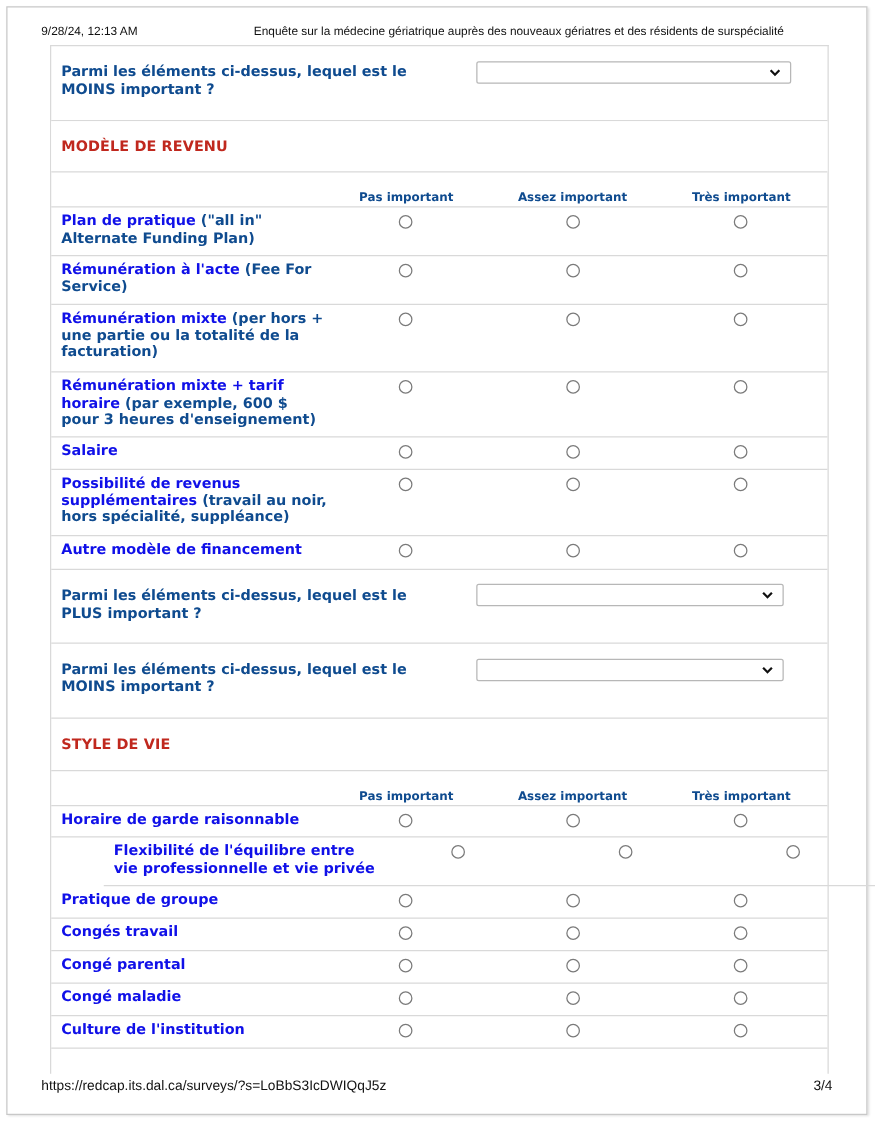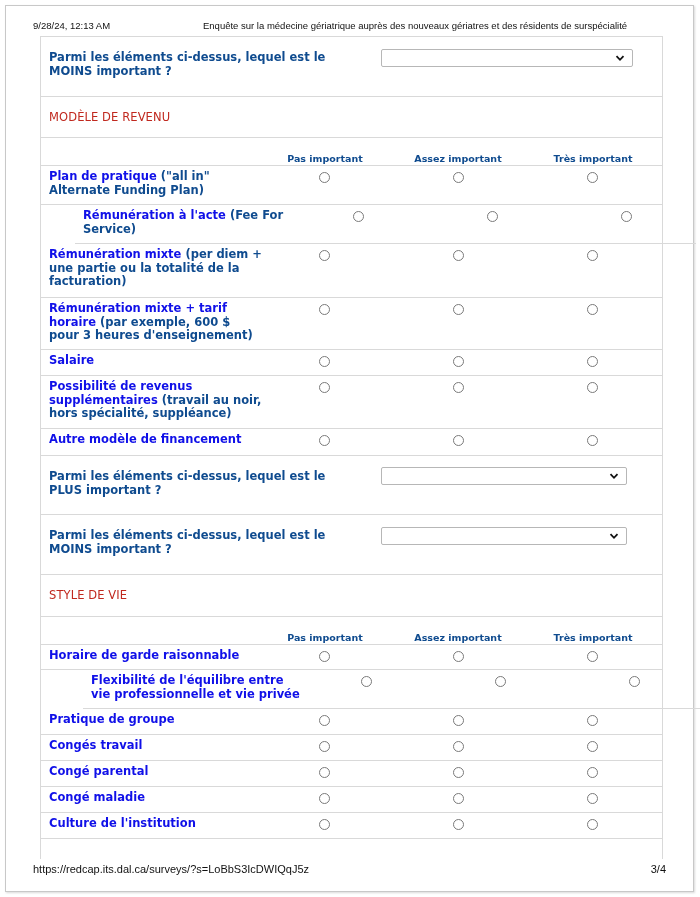--- a/index.html
+++ b/index.html
@@ -17,21 +17,21 @@
   .print-footer .page { position:absolute; right:0; top:0; }
 
   .survey { position:absolute; left:40px; top:36px; width:621px; height:822px;
             border-left:1px solid #d9d9d9; border-right:1px solid #d9d9d9; border-top:1px solid #d9d9d9; }
   .row { position:absolute; left:0; width:621px; border-bottom:1px solid #d9d9d9; box-sizing:border-box; }
   .q-text { position:absolute; left:8px; font-weight:bold; font-size:11.5px; line-height:14px;
             color:#0f4b8f; width:310px; }
   .sel { position:absolute; height:18px; border:1px solid #b7b7b7; border-radius:2px; background:#fff;
          box-sizing:border-box; }
   .sel .chev { position:absolute; right:7px; top:3px; width:10px; height:10px; }
-  .section-title { position:absolute; left:8px; font-weight:normal; font-size:11.5px; color:#c0281e; letter-spacing:0.1px; }
+  .section-title { position:absolute; left:8px; font-weight:bold; font-size:11.5px; color:#c0281e; letter-spacing:0.1px; }
   .col-h { position:absolute; font-weight:bold; font-size:9.5px; color:#0f4b8f; text-align:center; width:120px; white-space:nowrap; }
   .lbl { position:absolute; left:8px; top:4px; width:215px; font-weight:bold; font-size:11.5px; line-height:13.5px; }
   .lbl .main { color:#1010e8; }
   .lbl .sub { color:#0f4b8f; }
   .radio { position:absolute; width:11px; height:11px; border:1px solid #7a7a7a; border-radius:50%;
            box-sizing:border-box; background:#fff; }
 </style>
 </head>
 <body>
 
@@ -64,28 +64,28 @@
     <div class="col-h" style="left:492px;top:15px;">Très important</div>
   </div>
 
   <div id="sec0-rows">
       <div class="row" style="top: 129px; height: 39px;">
         <div class="lbl"><span class="main">Plan de pratique</span><span class="sub"> ("all in" Alternate Funding Plan)</span></div>
         <div class="radio" style="left: 278px; top: 6px;"></div>
         <div class="radio" style="left: 412px; top: 6px;"></div>
         <div class="radio" style="left: 546px; top: 6px;"></div>
       </div>
-      <div class="row" style="top: 168px; height: 39px; margin-left: 34px;">
+      <div class="row" style="top: 168px; height: 39px;">
         <div class="lbl"><span class="main">Rémunération à l'acte</span><span class="sub"> (Fee For Service)</span></div>
         <div class="radio" style="left: 278px; top: 6px;"></div>
         <div class="radio" style="left: 412px; top: 6px;"></div>
         <div class="radio" style="left: 546px; top: 6px;"></div>
       </div>
       <div class="row" style="top: 207px; height: 54px;">
-        <div class="lbl"><span class="main">Rémunération mixte</span><span class="sub"> (per diem + une partie ou la totalité de la facturation)</span></div>
+        <div class="lbl"><span class="main">Rémunération mixte</span><span class="sub"> (per hors + une partie ou la totalité de la facturation)</span></div>
         <div class="radio" style="left: 278px; top: 6px;"></div>
         <div class="radio" style="left: 412px; top: 6px;"></div>
         <div class="radio" style="left: 546px; top: 6px;"></div>
       </div>
       <div class="row" style="top: 261px; height: 52px;">
         <div class="lbl"><span class="main">Rémunération mixte + tarif horaire</span><span class="sub"> (par exemple, 600 $ pour 3 heures d'enseignement)</span></div>
         <div class="radio" style="left: 278px; top: 6px;"></div>
         <div class="radio" style="left: 412px; top: 6px;"></div>
         <div class="radio" style="left: 546px; top: 6px;"></div>
       </div>

